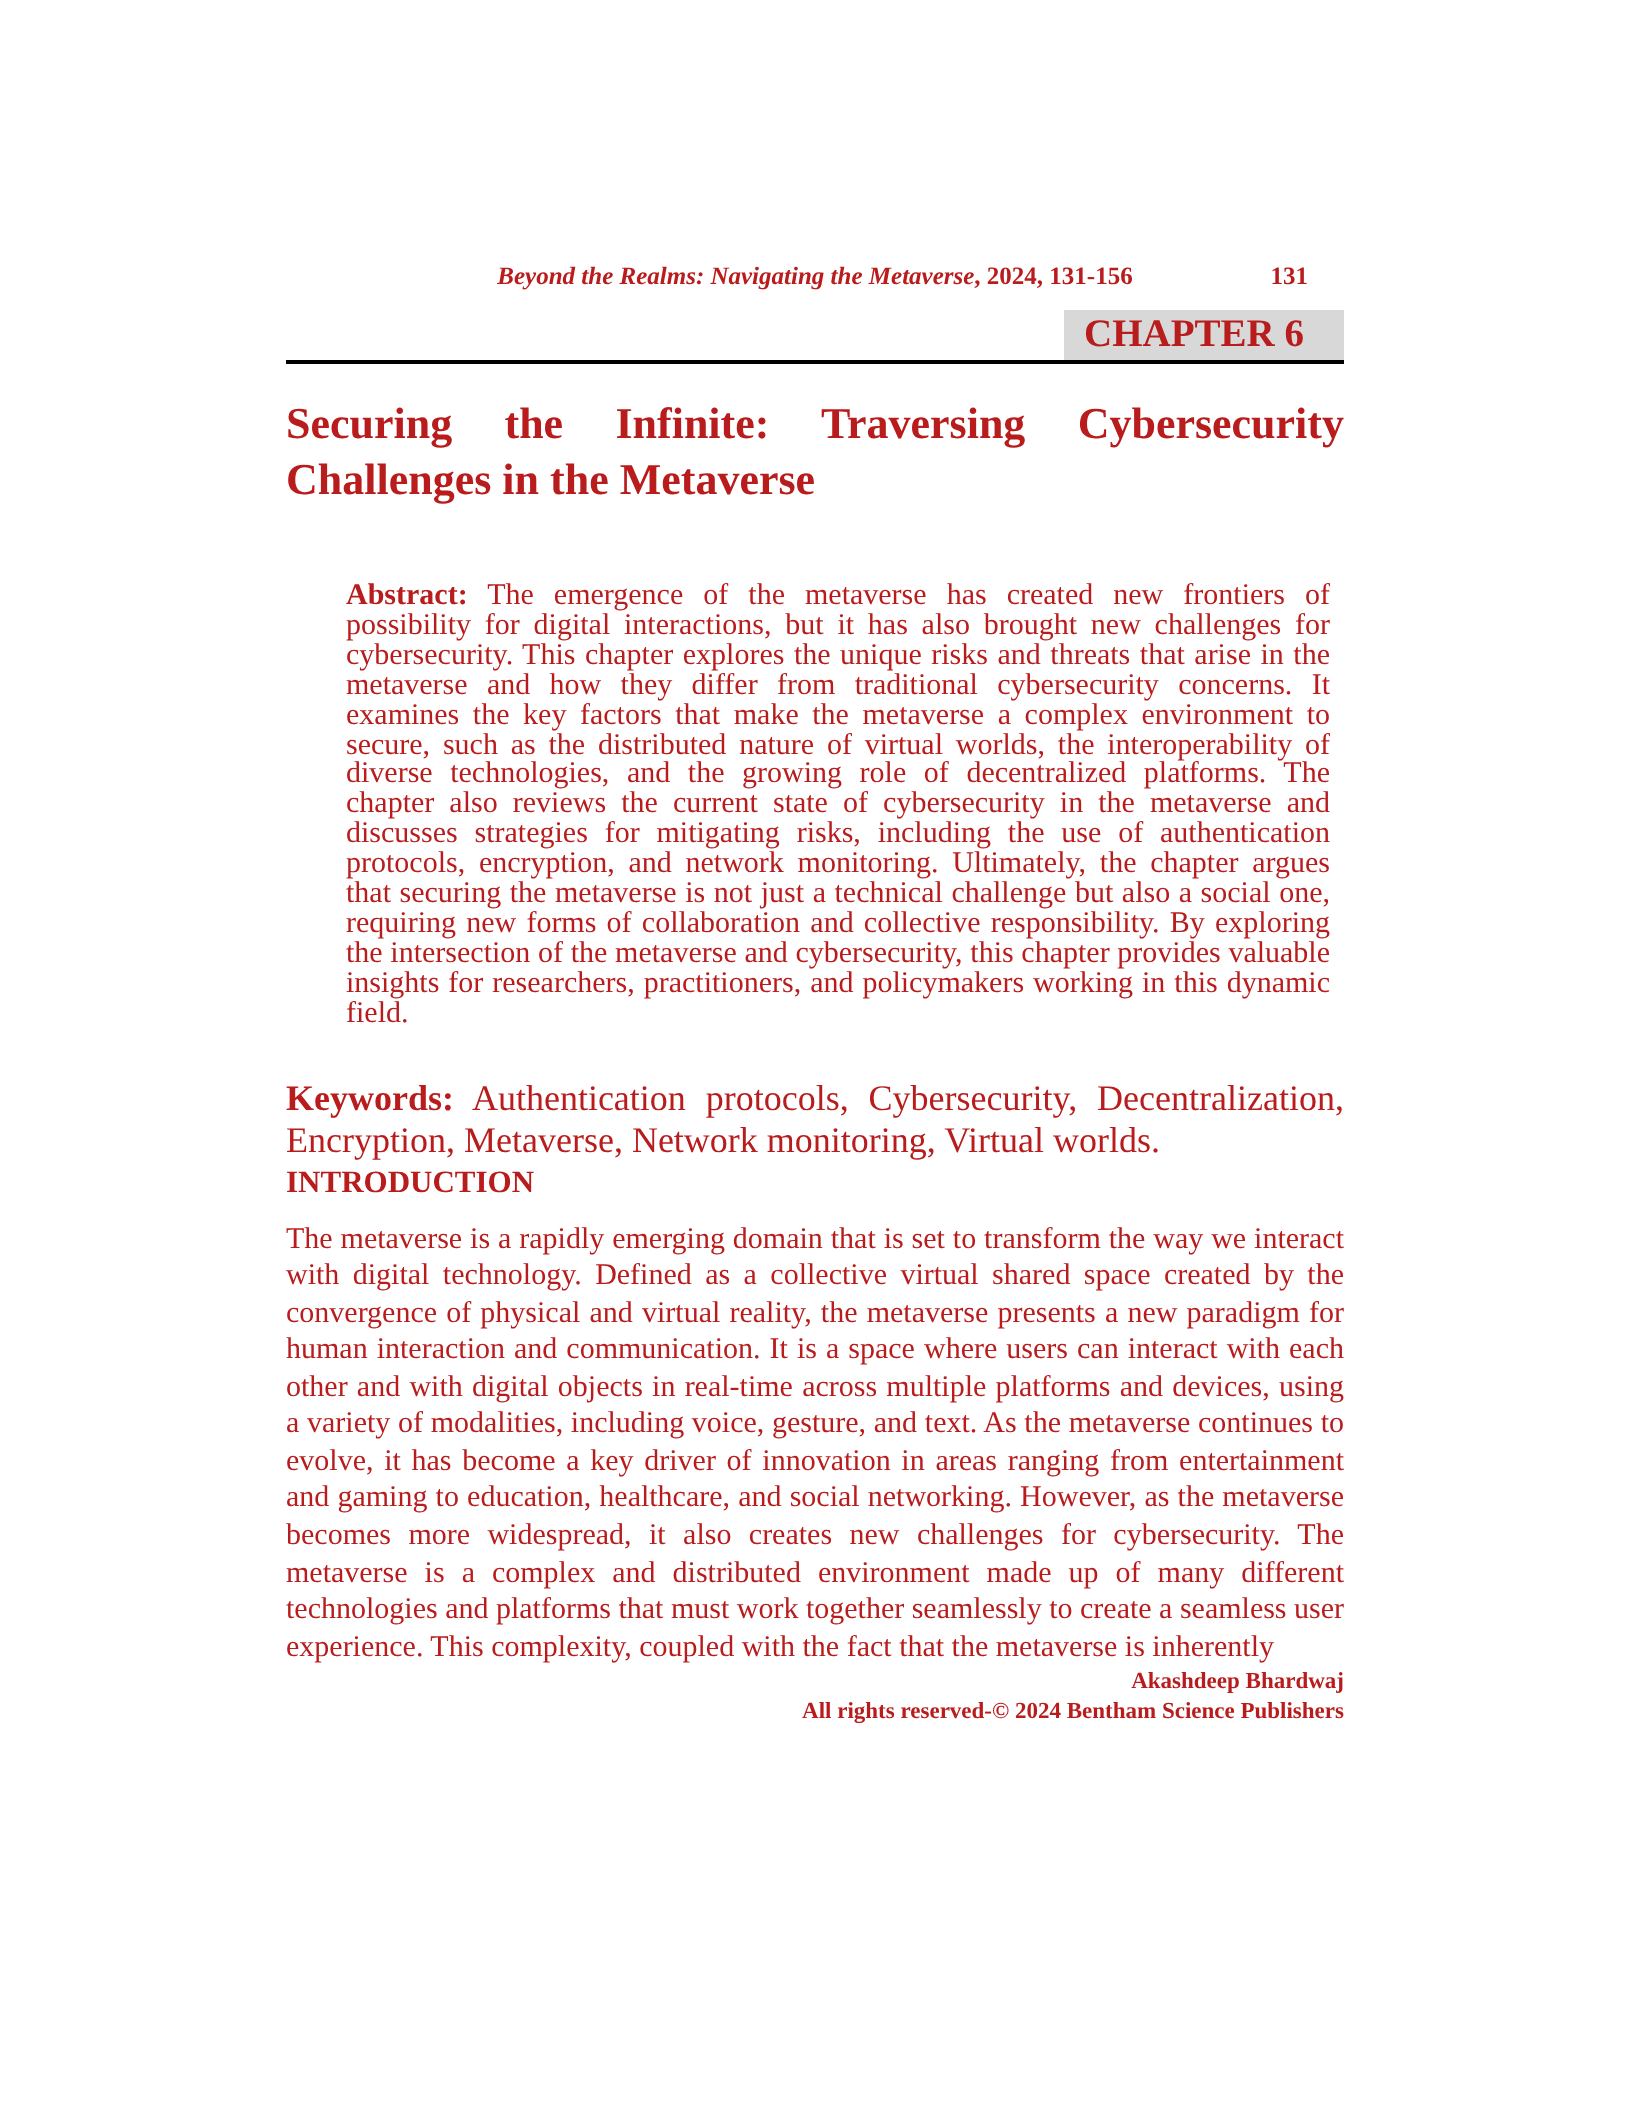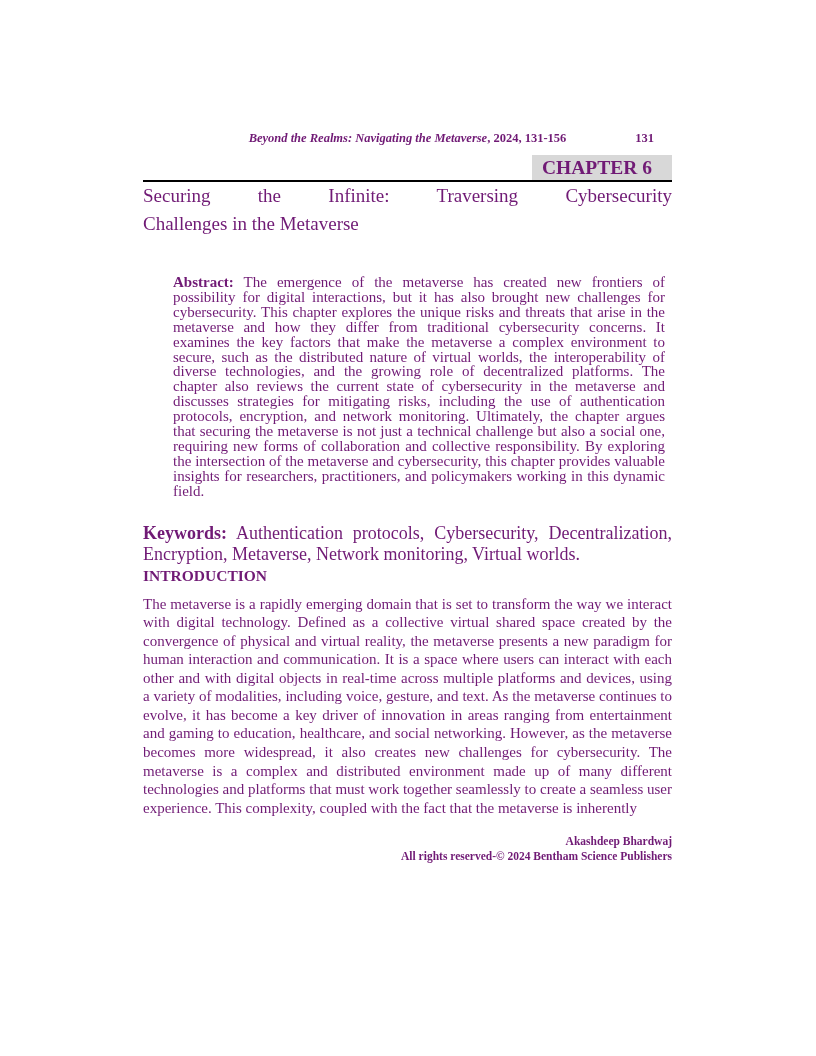--- a/index.html
+++ b/index.html
@@ -2,21 +2,21 @@
 <html><head>
 <meta charset="utf-8">
 <style>
   * { margin: 0; padding: 0; box-sizing: border-box; }
   html, body { background: #ffffff; }
   .page {
     position: relative;
     width: 816px;
     height: 1056px;
     background: #ffffff;
-    color: #701a75;
+    color: #b91c1c;
     font-family: "Liberation Serif", "DejaVu Serif", serif;
     overflow: hidden;
   }
   .content {
     position: absolute;
     left: 143px;
     top: 0;
     width: 529px;
   }
   .running-header {
@@ -43,22 +43,23 @@
   .chapter-badge {
     display: inline-block;
     background: #d8d8d8;
     font-size: 19.5px;
     font-weight: bold;
     line-height: 24px;
     padding: 1px 20px 0 10px;
     vertical-align: bottom;
   }
   .chapter-title {
-    font-size: 19px;
-    font-weight: normal;
+    margin-top: 16px;
+    font-size: 22px;
+    font-weight: bold;
     line-height: 28px;
   }
   .chapter-title .line-justify {
     text-align: justify;
     text-align-last: justify;
   }
   .abstract {
     margin-top: 37px;
     margin-left: 30px;
     margin-right: 7px;

